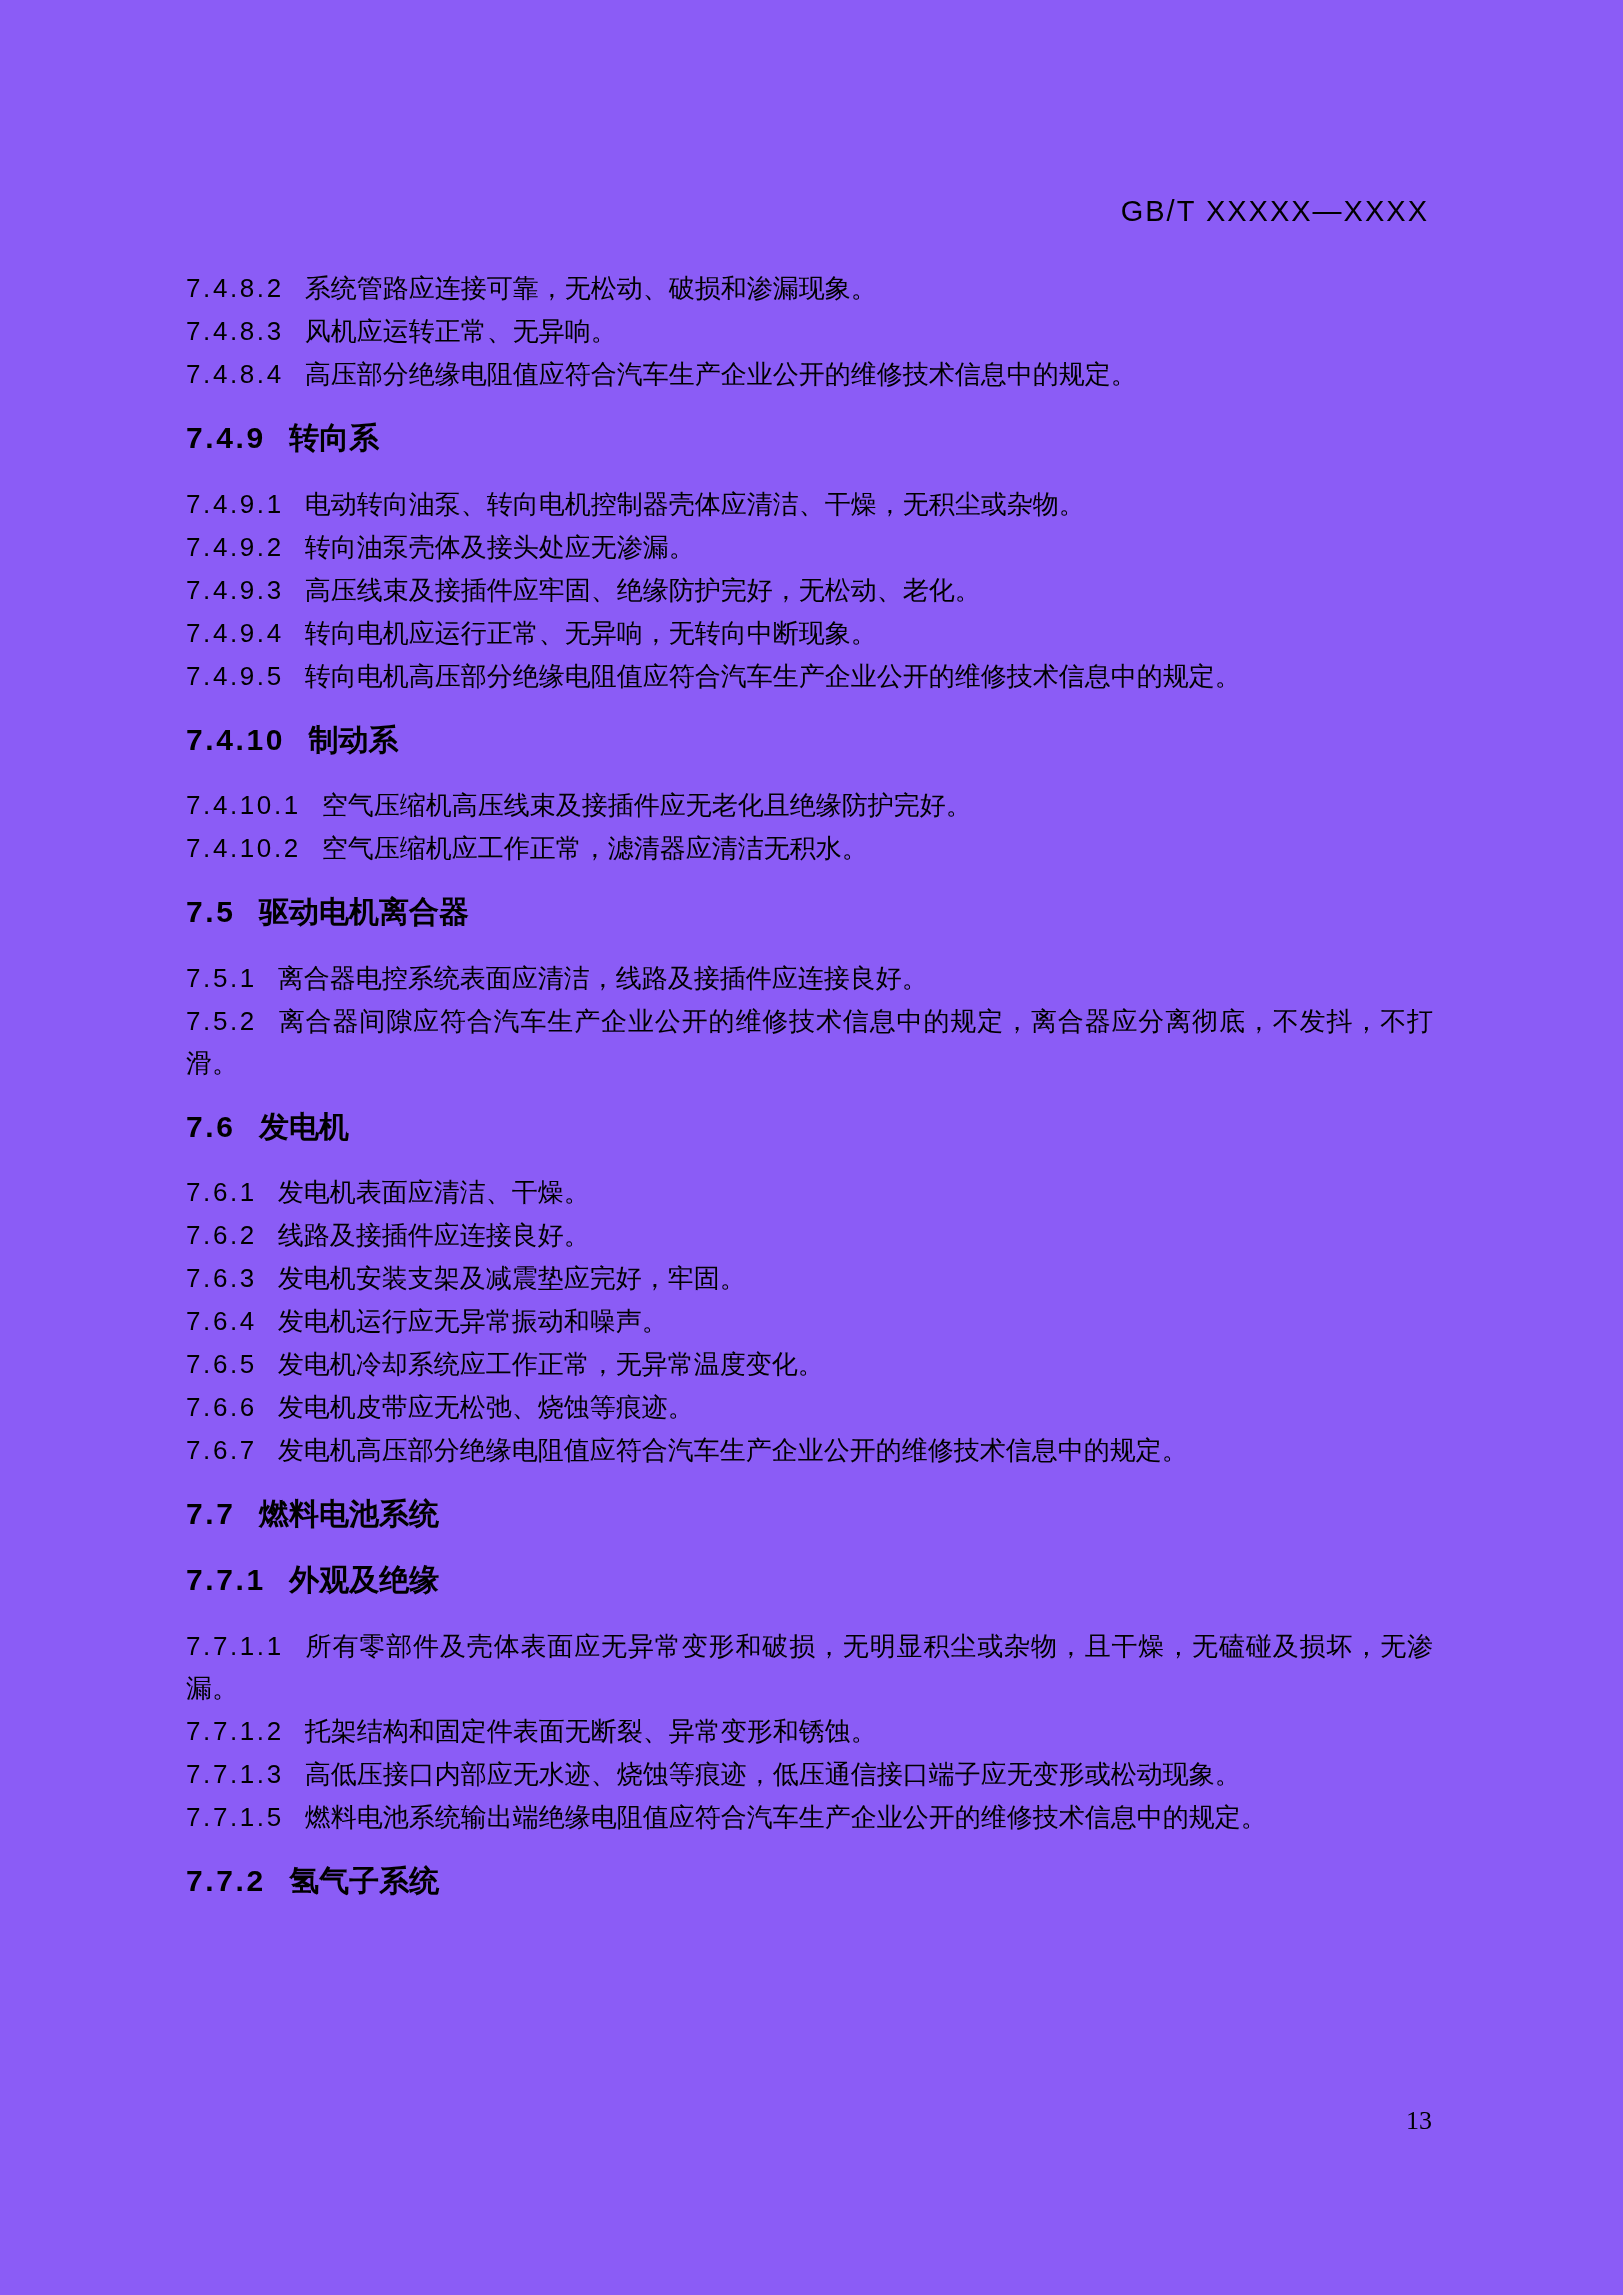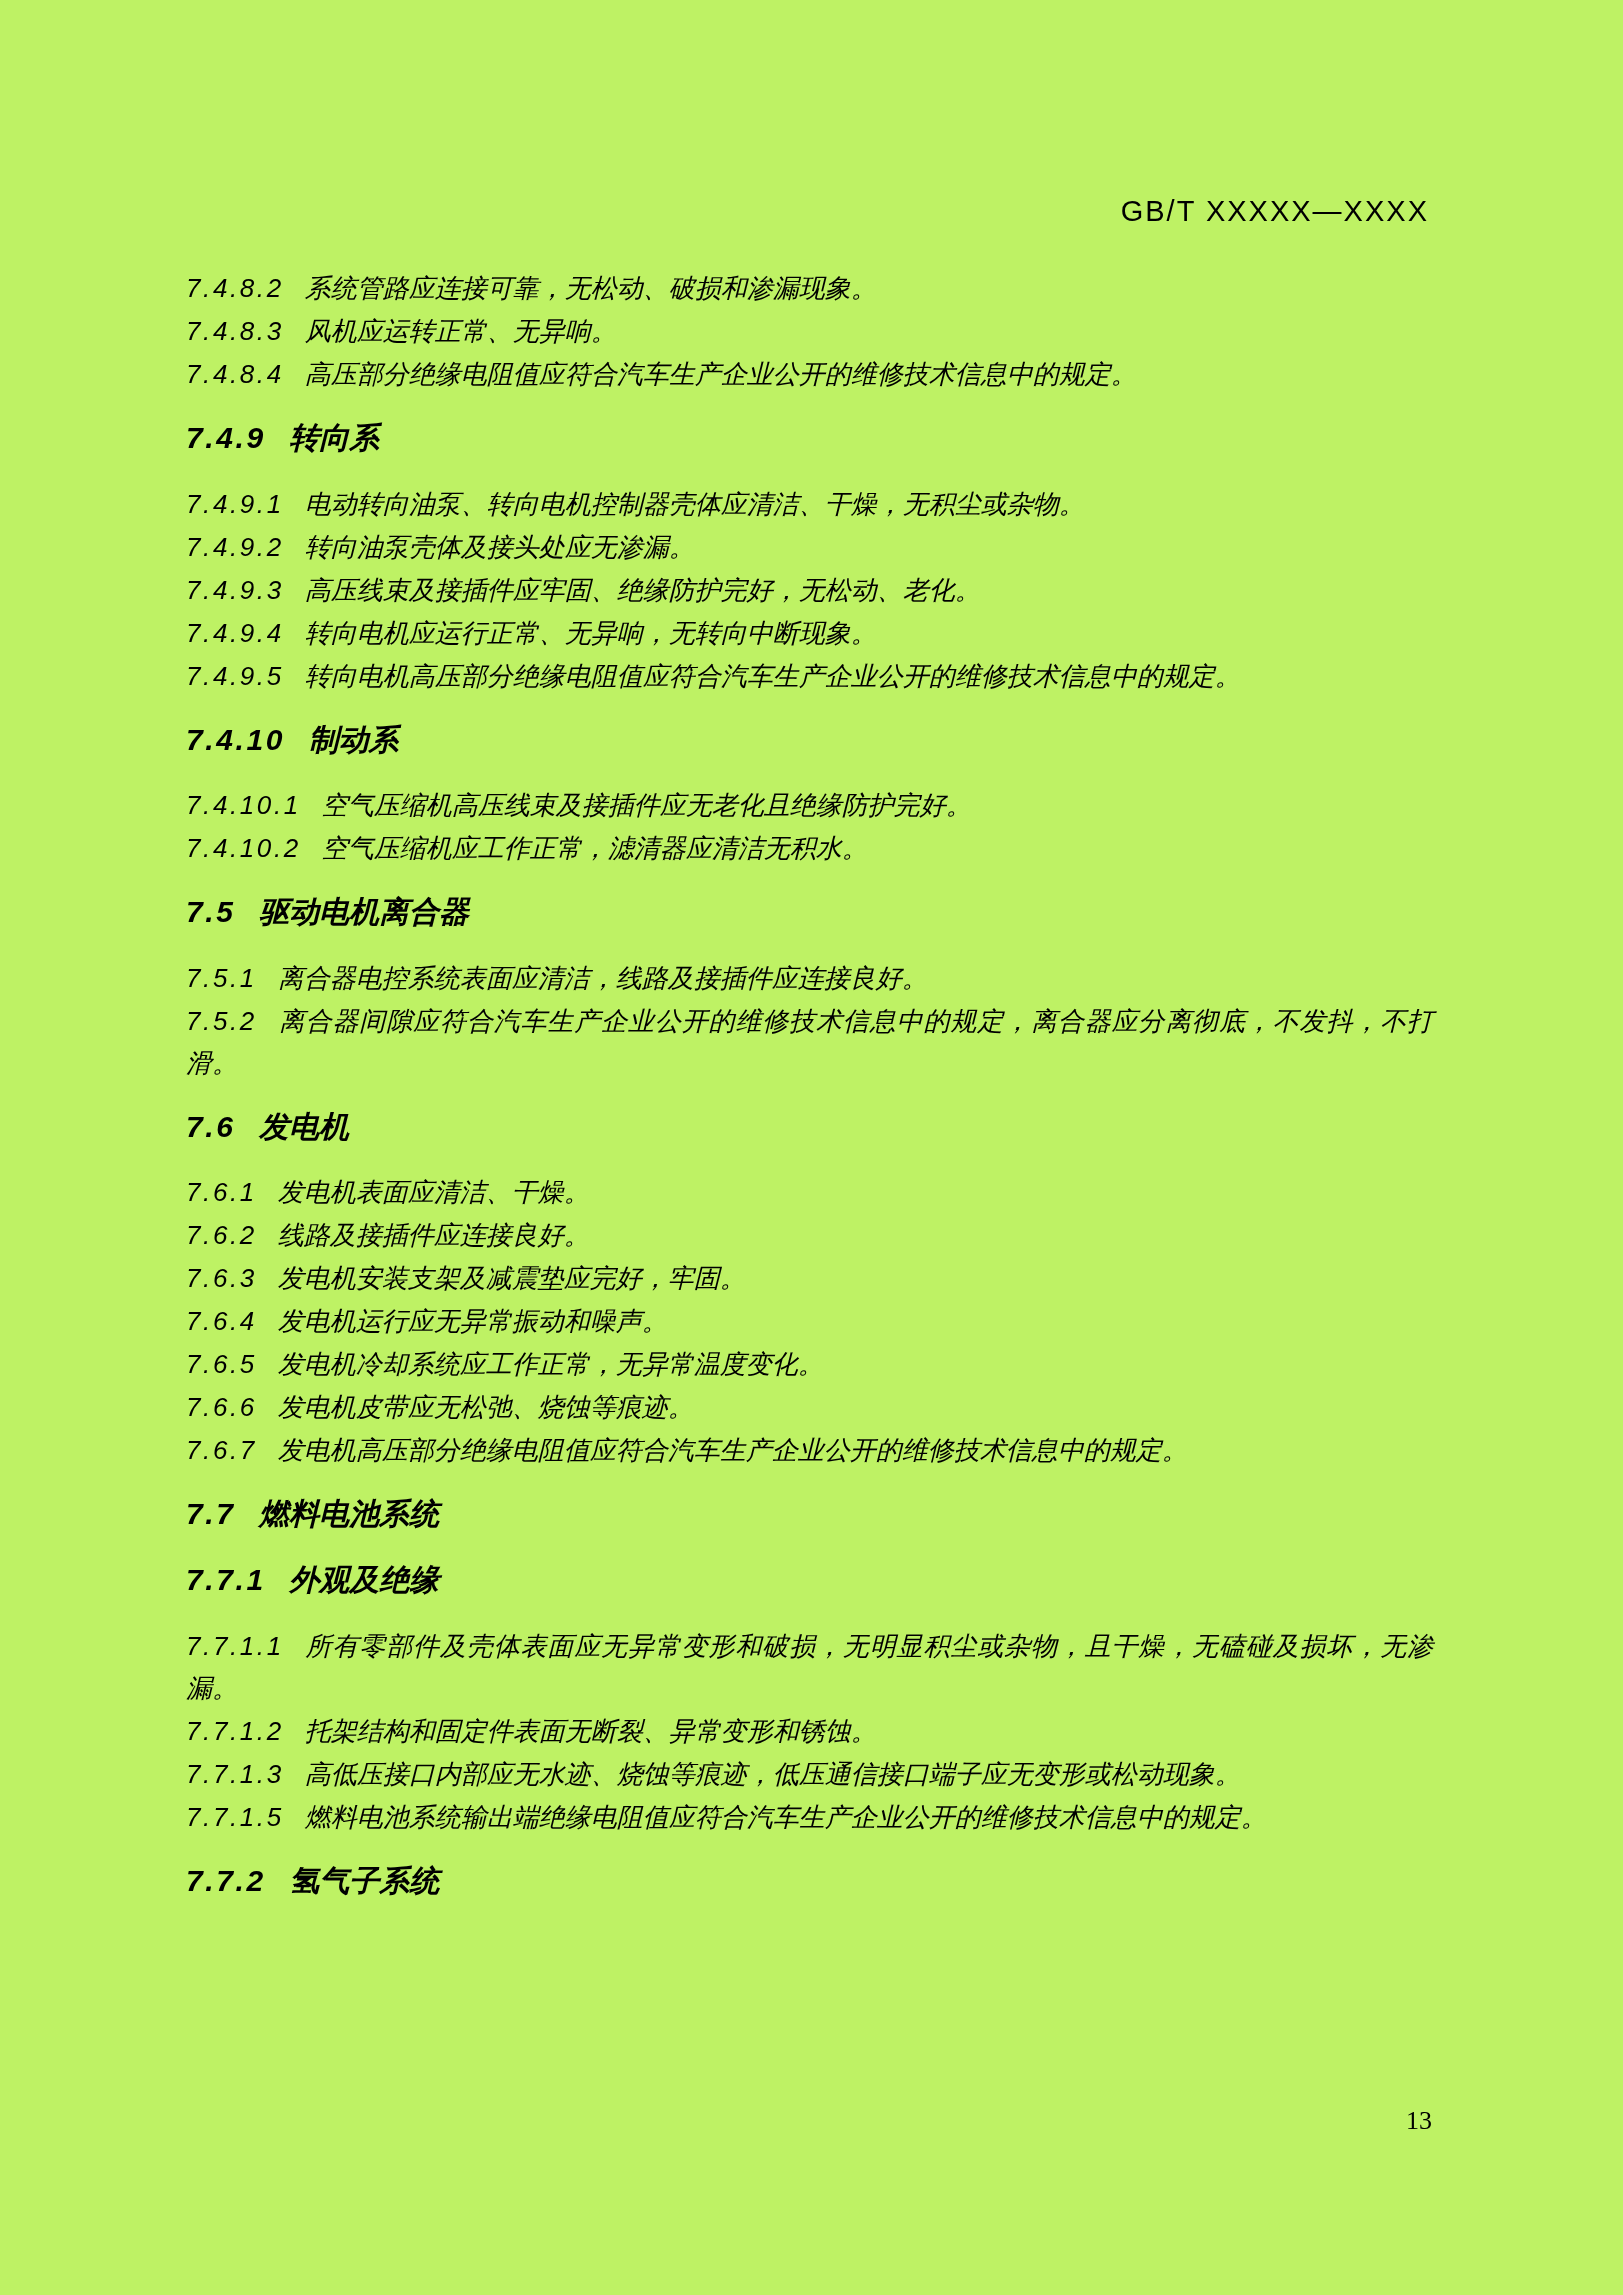--- a/index.html
+++ b/index.html
@@ -4,21 +4,21 @@
 <style>
   html, body {
     margin: 0;
     padding: 0;
     background: #ffffff;
   }
   .page {
     position: relative;
     width: 1623px;
     height: 2295px;
-    background: #bef264;
+    background: #8b5cf6;
     color: #000000;
     font-family: "Liberation Serif", "DejaVu Serif", serif;
     overflow: hidden;
   }
   .doc-header {
     position: absolute;
     top: 195px;
     left: 186px;
     right: 194px;
     text-align: right;
@@ -29,21 +29,20 @@
     white-space: nowrap;
   }
   .content {
     position: absolute;
     left: 186px;
     top: 267px;
     width: 1247px;
     font-size: 26px;
     line-height: 42px;
     text-align: justify;
-    font-style: italic;
   }
   .content p.clause {
     margin: 0;
   }
   .content h2.heading {
     font-family: "Liberation Sans", "DejaVu Sans", sans-serif;
     font-size: 30px;
     font-weight: 700;
     line-height: 42px;
     margin: 21px 0 23.6px 0;

